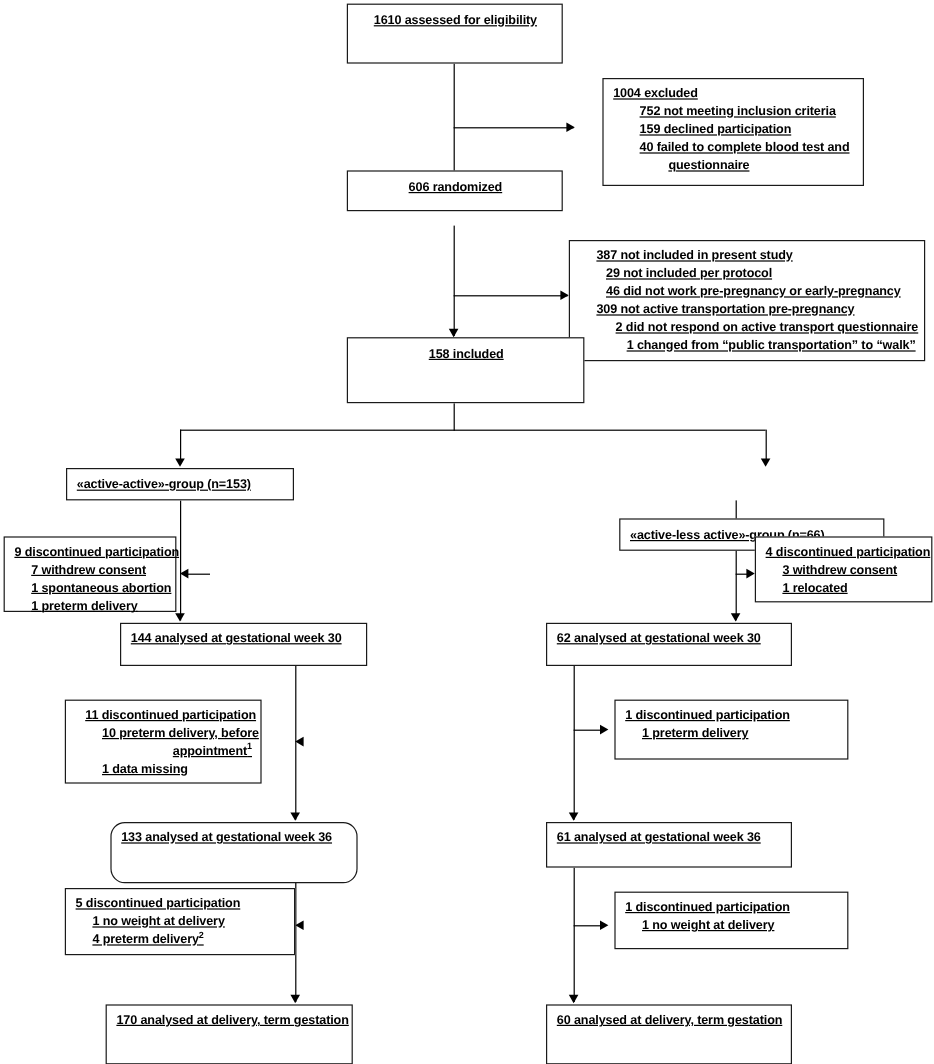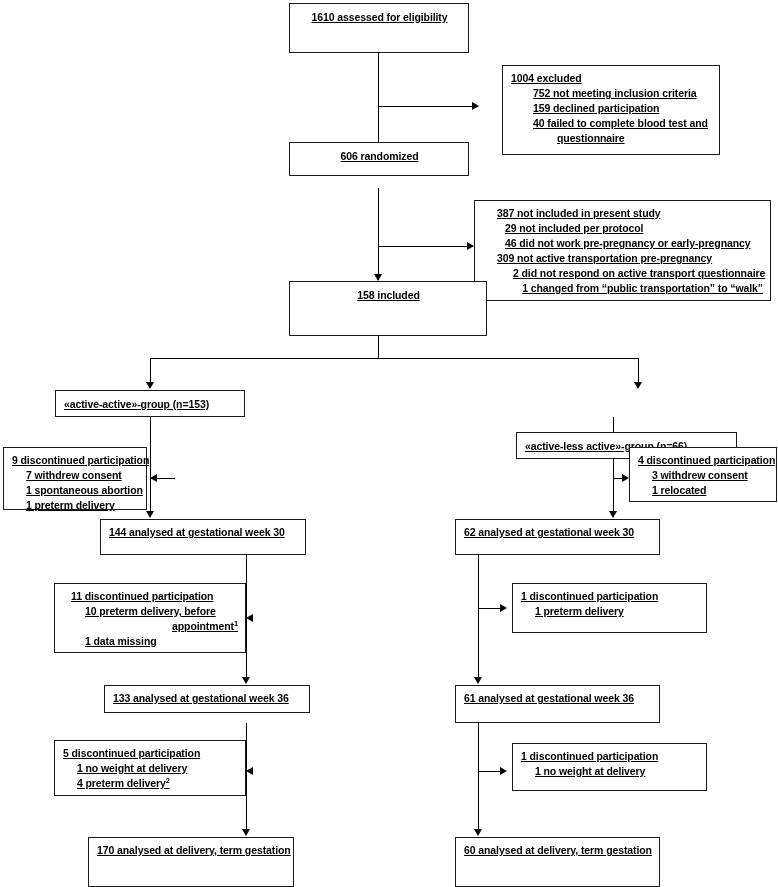--- a/index.html
+++ b/index.html
@@ -177,38 +177,38 @@
   <div class="box" style="left:455px; top:519px; width:205px; height:36px;">
     <span class="ln">62 analysed at gestational week 30</span>
   </div>
 
   <div class="vline" style="left:246px; top:555px; height:128px;"></div>
   <div class="arrow-down" style="left:242px; top:677px;"></div>
   <div class="hline" style="left:252px; top:618px; width:-0px;"></div>
   <div class="hline" style="left:252px; top:618px; width:0px;"></div>
   <div class="arrow-left" style="left:246px; top:614px;"></div>
 
-  <div class="box" style="left:54px; top:583px; width:192px; height:70px;padding-left:16px;">
+  <div class="box" style="left:54px; top:583px; width:164px; height:70px;padding-left:16px;">
     <span class="ln">11 discontinued participation</span>
     <span class="ln ind1">10 preterm delivery, before</span>
     <span class="ln ind3"><span>appointment</span><span class="sup">1</span></span>
     <span class="ln ind1">1 data missing</span>
   </div>
 
   <div class="vline" style="left:478px; top:555px; height:128px;"></div>
   <div class="arrow-down" style="left:474px; top:677px;"></div>
   <div class="hline" style="left:478px; top:608px; width:26px;"></div>
   <div class="arrow-right" style="left:500px; top:604px;"></div>
 
   <div class="box" style="left:512px; top:583px; width:195px; height:50px;">
     <span class="ln">1 discontinued participation</span>
     <span class="ln ind1">1 preterm delivery</span>
   </div>
 
-  <div class="box" style="left:104px; top:685px; width:206px; height:28px;">
+  <div class="box" style="left:92px; top:685px; width:206px; height:51px;border-radius:12px;">
     <span class="ln">133 analysed at gestational week 36</span>
   </div>
   <div class="box" style="left:455px; top:685px; width:205px; height:38px;">
     <span class="ln">61 analysed at gestational week 36</span>
   </div>
 
   <div class="vline" style="left:246px; top:723px; height:112px;"></div>
   <div class="arrow-down" style="left:242px; top:829px;"></div>
   <div class="arrow-left" style="left:246px; top:767px;"></div>
 

